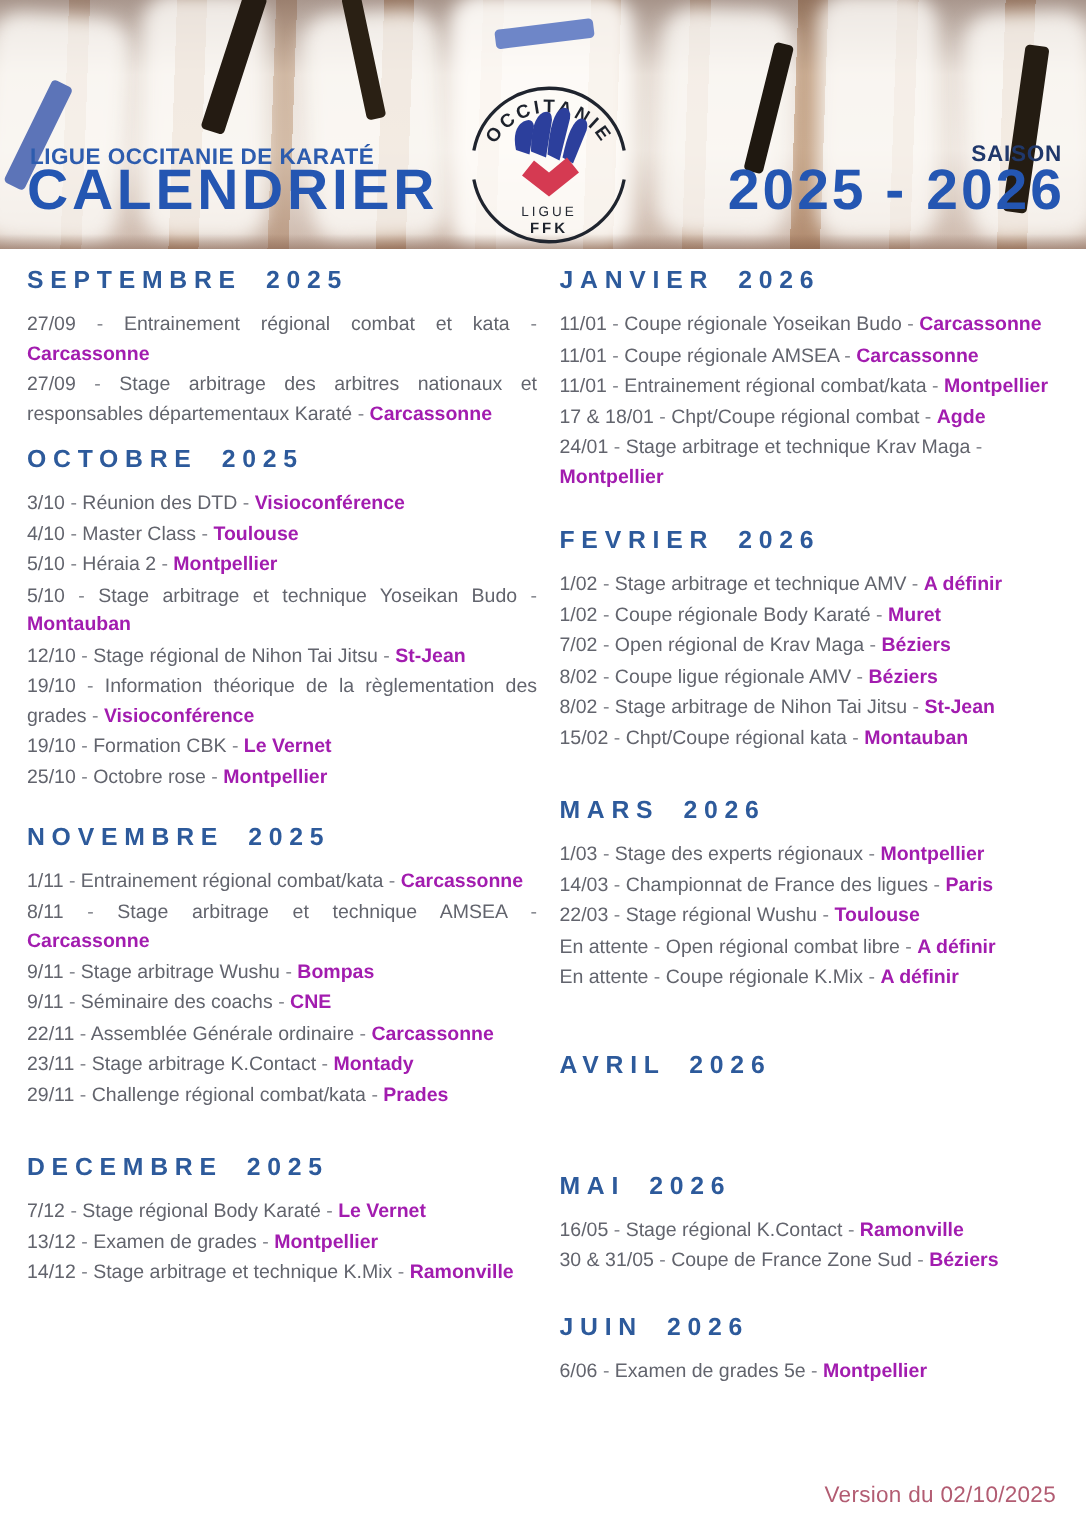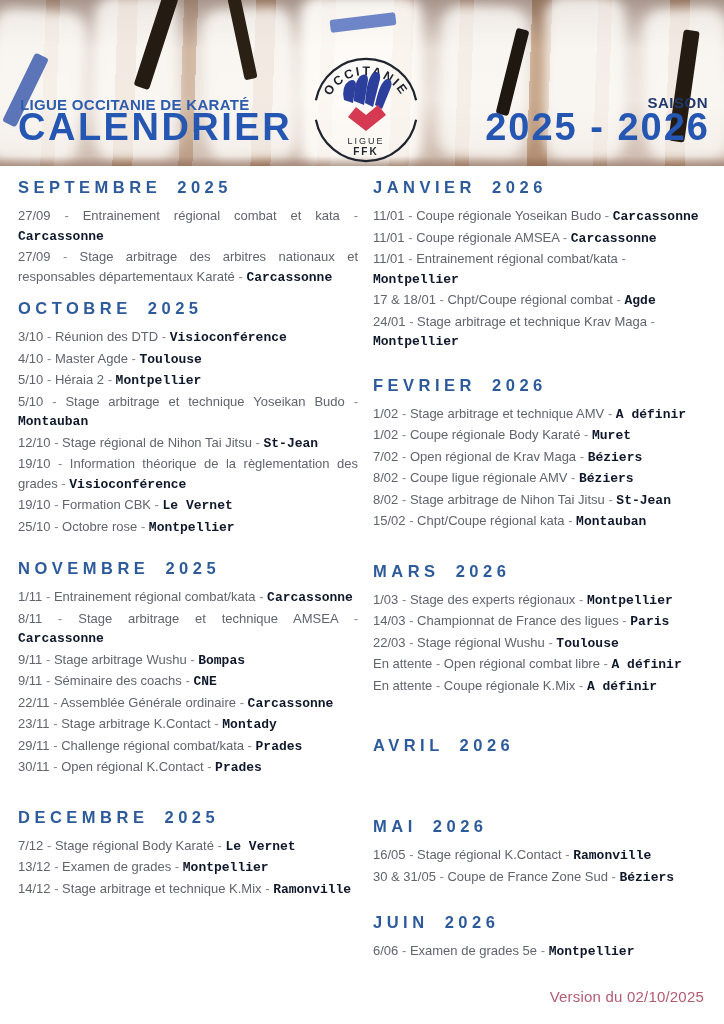--- a/index.html
+++ b/index.html
@@ -52,21 +52,21 @@
   .col-right section.sec-1{margin-top:24px;}
   .col-right section.sec-2{margin-top:30px;}
   .col-right section.sec-3{margin-top:40px;}
   .col-right section.sec-4{margin-top:62px;}
   .col-right section.sec-5{margin-top:26px;}
   .month-title{margin:0 0 9px 0;font-size:16.5px;font-weight:bold;
       letter-spacing:4.5px;word-spacing:7px;color:#2d5a9b;}
   .event{margin:0 0 1px 0;font-size:13px;line-height:19.5px;color:#62646d;}
   .ev-date{color:#62646d;}
   .ev-sep{color:#83858d;}
-  .ev-loc{font-weight:bold;color:#0f172a;font-family:Liberation Mono, monospace;}
+  .ev-loc{font-weight:bold;color:#a21caf;}
 
   
   .version{position:absolute;right:20px;top:988px;font-size:15px;color:#b25c72;letter-spacing:.2px;}
 </style>
 </head>
 <body>
 
 <div class="page">
 
   <header class="hero">
@@ -116,40 +116,39 @@
     <h2 class="month-title">SEPTEMBRE 2025</h2>
     <div>
             <p class="event"><span class="ev-date">27/09</span><span class="ev-sep"> - </span><span class="ev-label">Entrainement régional combat et kata</span><span class="ev-sep"> - </span><strong class="ev-loc">Carcassonne</strong></p>
             <p class="event"><span class="ev-date">27/09</span><span class="ev-sep"> - </span><span class="ev-label">Stage arbitrage des arbitres nationaux et responsables départementaux Karaté</span><span class="ev-sep"> - </span><strong class="ev-loc">Carcassonne</strong></p>
           </div>
   </section>
         <section class="sec-1">
     <h2 class="month-title">OCTOBRE 2025</h2>
     <div>
             <p class="event"><span class="ev-date">3/10</span><span class="ev-sep"> - </span><span class="ev-label">Réunion des DTD</span><span class="ev-sep"> - </span><strong class="ev-loc">Visioconférence</strong></p>
-            <p class="event"><span class="ev-date">4/10</span><span class="ev-sep"> - </span><span class="ev-label">Master Agde</span><span class="ev-sep"> - </span><strong class="ev-loc">Toulouse</strong></p>
+            <p class="event"><span class="ev-date">4/10</span><span class="ev-sep"> - </span><span class="ev-label">Master Class</span><span class="ev-sep"> - </span><strong class="ev-loc">Toulouse</strong></p>
             <p class="event"><span class="ev-date">5/10</span><span class="ev-sep"> - </span><span class="ev-label">Héraia 2</span><span class="ev-sep"> - </span><strong class="ev-loc">Montpellier</strong></p>
             <p class="event"><span class="ev-date">5/10</span><span class="ev-sep"> - </span><span class="ev-label">Stage arbitrage et technique Yoseikan Budo</span><span class="ev-sep"> - </span><strong class="ev-loc">Montauban</strong></p>
             <p class="event"><span class="ev-date">12/10</span><span class="ev-sep"> - </span><span class="ev-label">Stage régional de Nihon Tai Jitsu</span><span class="ev-sep"> - </span><strong class="ev-loc">St-Jean</strong></p>
             <p class="event"><span class="ev-date">19/10</span><span class="ev-sep"> - </span><span class="ev-label">Information théorique de la règlementation des grades</span><span class="ev-sep"> - </span><strong class="ev-loc">Visioconférence</strong></p>
             <p class="event"><span class="ev-date">19/10</span><span class="ev-sep"> - </span><span class="ev-label">Formation CBK</span><span class="ev-sep"> - </span><strong class="ev-loc">Le Vernet</strong></p>
             <p class="event"><span class="ev-date">25/10</span><span class="ev-sep"> - </span><span class="ev-label">Octobre rose</span><span class="ev-sep"> - </span><strong class="ev-loc">Montpellier</strong></p>
           </div>
   </section>
         <section class="sec-2">
     <h2 class="month-title">NOVEMBRE 2025</h2>
     <div>
             <p class="event"><span class="ev-date">1/11</span><span class="ev-sep"> - </span><span class="ev-label">Entrainement régional combat/kata</span><span class="ev-sep"> - </span><strong class="ev-loc">Carcassonne</strong></p>
             <p class="event"><span class="ev-date">8/11</span><span class="ev-sep"> - </span><span class="ev-label">Stage arbitrage et technique AMSEA</span><span class="ev-sep"> - </span><strong class="ev-loc">Carcassonne</strong></p>
             <p class="event"><span class="ev-date">9/11</span><span class="ev-sep"> - </span><span class="ev-label">Stage arbitrage Wushu</span><span class="ev-sep"> - </span><strong class="ev-loc">Bompas</strong></p>
             <p class="event"><span class="ev-date">9/11</span><span class="ev-sep"> - </span><span class="ev-label">Séminaire des coachs</span><span class="ev-sep"> - </span><strong class="ev-loc">CNE</strong></p>
             <p class="event"><span class="ev-date">22/11</span><span class="ev-sep"> - </span><span class="ev-label">Assemblée Générale ordinaire</span><span class="ev-sep"> - </span><strong class="ev-loc">Carcassonne</strong></p>
             <p class="event"><span class="ev-date">23/11</span><span class="ev-sep"> - </span><span class="ev-label">Stage arbitrage K.Contact</span><span class="ev-sep"> - </span><strong class="ev-loc">Montady</strong></p>
             <p class="event"><span class="ev-date">29/11</span><span class="ev-sep"> - </span><span class="ev-label">Challenge régional combat/kata</span><span class="ev-sep"> - </span><strong class="ev-loc">Prades</strong></p>
-            <p class="event"><span class="ev-date">30/11</span><span class="ev-sep"> - </span><span class="ev-label">Open régional K.Contact</span><span class="ev-sep"> - </span><strong class="ev-loc">Prades</strong></p>
           </div>
   </section>
         <section class="sec-3">
     <h2 class="month-title">DECEMBRE 2025</h2>
     <div>
             <p class="event"><span class="ev-date">7/12</span><span class="ev-sep"> - </span><span class="ev-label">Stage régional Body Karaté</span><span class="ev-sep"> - </span><strong class="ev-loc">Le Vernet</strong></p>
             <p class="event"><span class="ev-date">13/12</span><span class="ev-sep"> - </span><span class="ev-label">Examen de grades</span><span class="ev-sep"> - </span><strong class="ev-loc">Montpellier</strong></p>
             <p class="event"><span class="ev-date">14/12</span><span class="ev-sep"> - </span><span class="ev-label">Stage arbitrage et technique K.Mix</span><span class="ev-sep"> - </span><strong class="ev-loc">Ramonville</strong></p>
           </div>
   </section>

